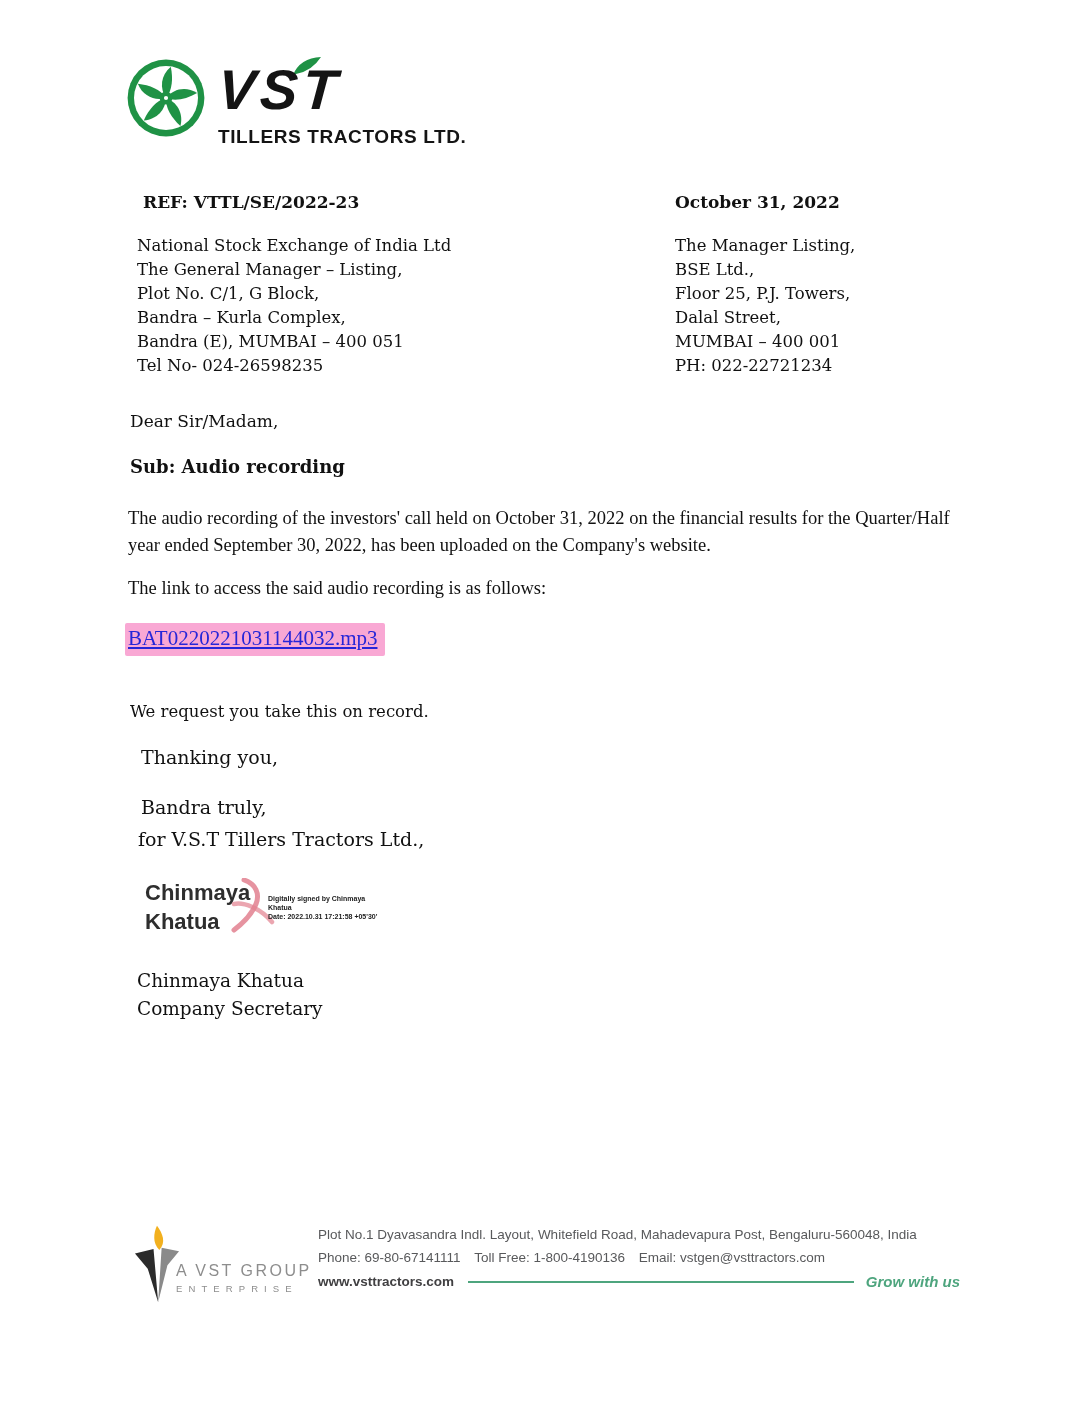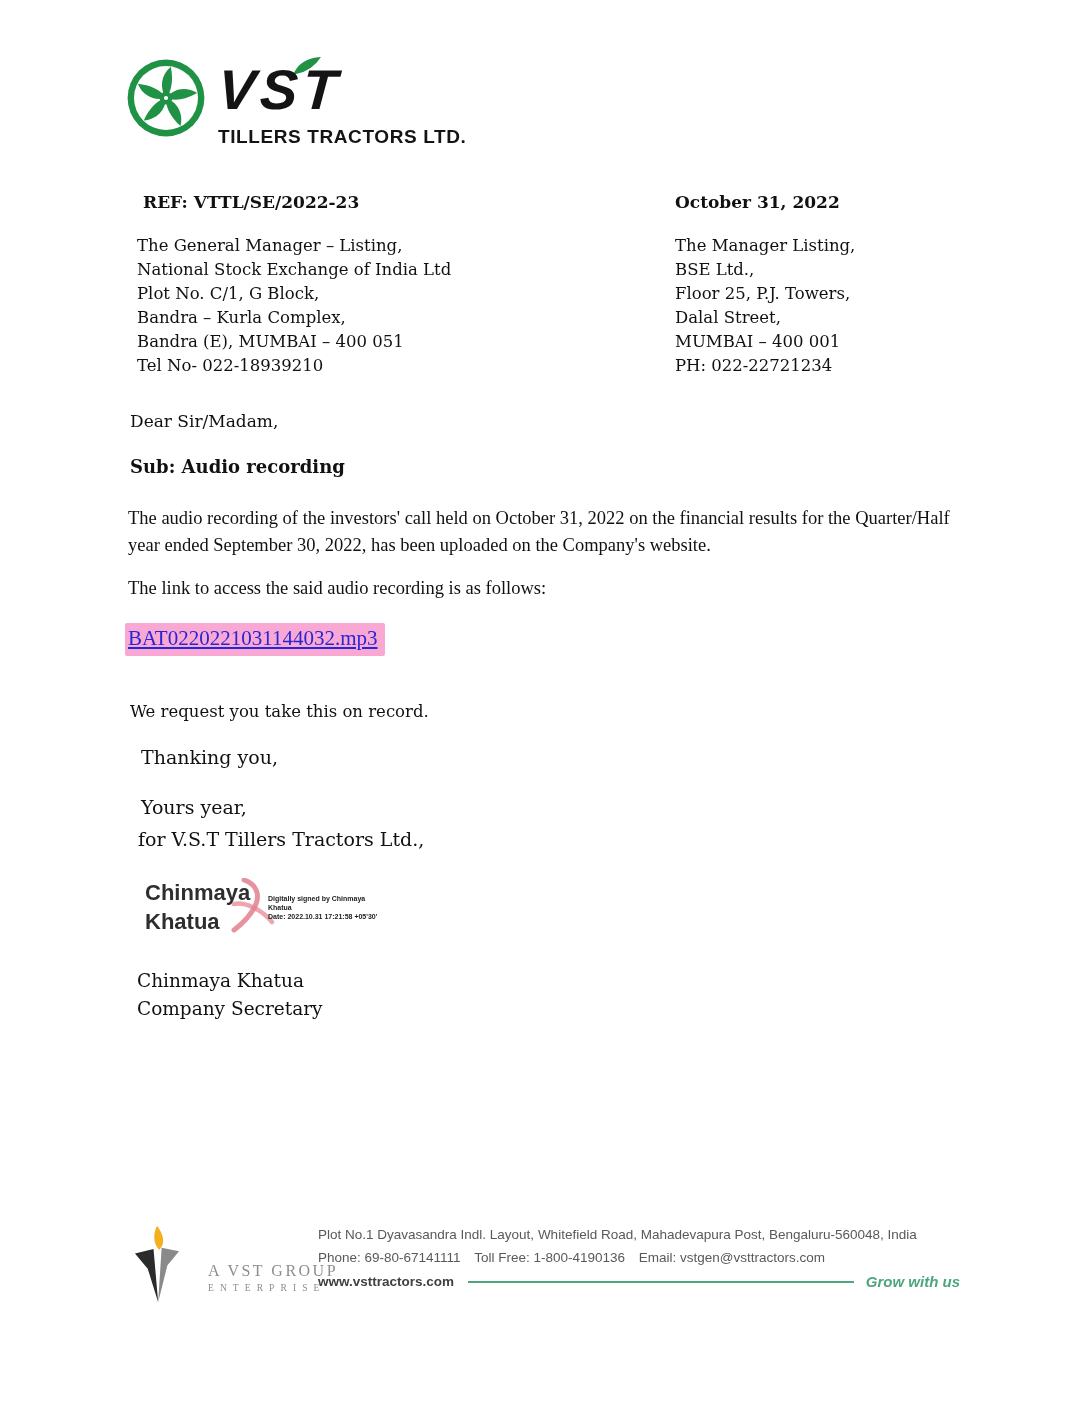--- a/index.html
+++ b/index.html
@@ -76,21 +76,21 @@
   .adobe-logo { left:230px; top:878px; width:46px; height:58px; }
   .sig-meta {
     left:268px; top:894px; width:120px;
     font-family:"Liberation Sans", sans-serif;
     font-weight:bold; font-size:7px; line-height:9px; color:#1c1c1c;
   }
   .signatory { left:137px; top:955px; font-size:18.5px; line-height:28px;margin-top:12px; }
 
   
   .torch { left:128px; top:1222px; width:58px; height:84px; }
-  .group-text { left:176px; top:1262px; font-family:Liberation Serif, serif; color:#8d8d8d;margin-left:32px; }
+  .group-text { left:176px; top:1262px; font-family:Liberation Sans, sans-serif; color:#8d8d8d; }
   .group-line1 { font-size:16px; letter-spacing:2.5px; }
   .group-line2 { font-size:9.5px; letter-spacing:6.1px; margin-top:3px; }
 
   .footer-text {
     left:318px; top:1224px; width:642px;
     font-family:"Liberation Sans", sans-serif;
     font-size:13.5px; color:#58595b; line-height:21px;
   }
   .footer-text .row { margin-bottom:2px; }
   .f-bold { font-weight:bold; color:#414042; }
@@ -127,26 +127,26 @@
       </svg>
       <div class="wordmark">VST</div>
       <div class="tagline">TILLERS TRACTORS LTD.</div>
     </div>
   </div>
 
   <div class="abs ref-line">REF: VTTL/SE/2022-23</div>
   <div class="abs date-line">October 31, 2022</div>
 
   <div class="abs addr addr-left">
+    <div>National Stock Exchange of India Ltd</div>
     <div>The General Manager – Listing,</div>
-    <div>National Stock Exchange of India Ltd</div>
     <div>Plot No. C/1, G Block,</div>
     <div>Bandra – Kurla Complex,</div>
     <div>Bandra (E), MUMBAI – 400 051</div>
-    <div>Tel No- 022-18939210</div>
+    <div>Tel No- 024-26598235</div>
   </div>
   <div class="abs addr addr-right">
     <div>The Manager Listing,</div>
     <div>BSE Ltd.,</div>
     <div>Floor 25, P.J. Towers,</div>
     <div>Dalal Street,</div>
     <div>MUMBAI – 400 001</div>
     <div>PH: 022-22721234</div>
   </div>
 
@@ -154,21 +154,21 @@
   <div class="abs subject">Sub: Audio recording</div>
   <div class="abs body-para">The audio recording of the investors' call held on October 31, 2022 on the financial results for the Quarter/Half year ended September 30, 2022, has been uploaded on the Company's website.</div>
   <div class="abs link-intro">The link to access the said audio recording is as follows:</div>
 
   <div class="abs link-box">
     <a class="mp3-link">BAT0220221031144032.mp3</a>
   </div>
 
   <div class="abs record-note">We request you take this on record.</div>
   <div class="abs thanking">Thanking you,</div>
-  <div class="abs yours">Yours year,</div>
+  <div class="abs yours">Bandra truly,</div>
   <div class="abs for-company">for V.S.T Tillers Tractors Ltd.,</div>
 
   <div class="abs sig-name">
     <div>Chinmaya</div>
     <div>Khatua</div>
   </div>
   <svg class="abs adobe-logo" viewBox="0 0 46 58">
     <path d="M14,2 C26,6 30,16 26,26 C22,36 12,46 4,52" fill="none" style="stroke:var(--adobe-red)" stroke-width="5" stroke-linecap="round" opacity="0.85"></path>
     <path d="M4,26 C14,24 30,30 42,44" fill="none" style="stroke:var(--adobe-red)" stroke-width="4.5" stroke-linecap="round" opacity="0.7"></path>
   </svg>

